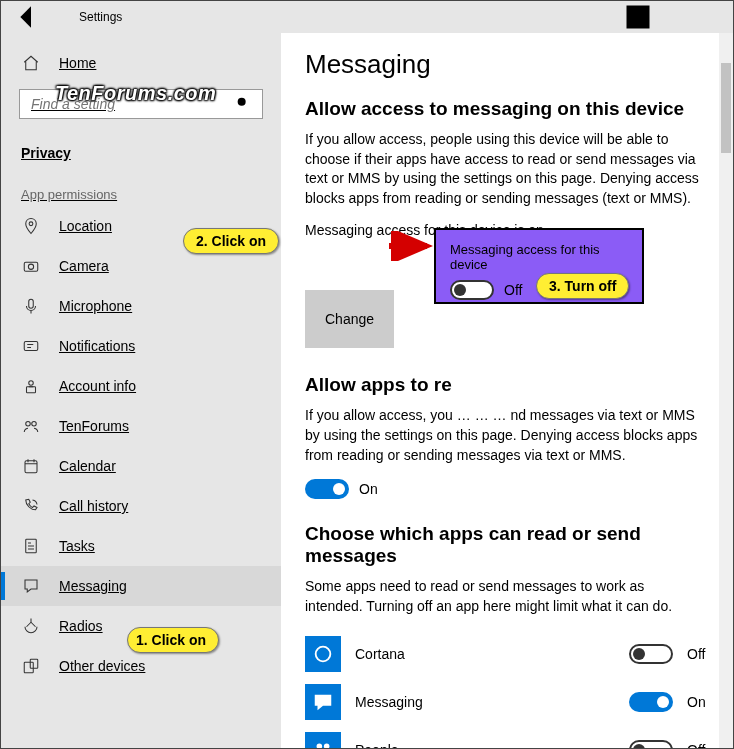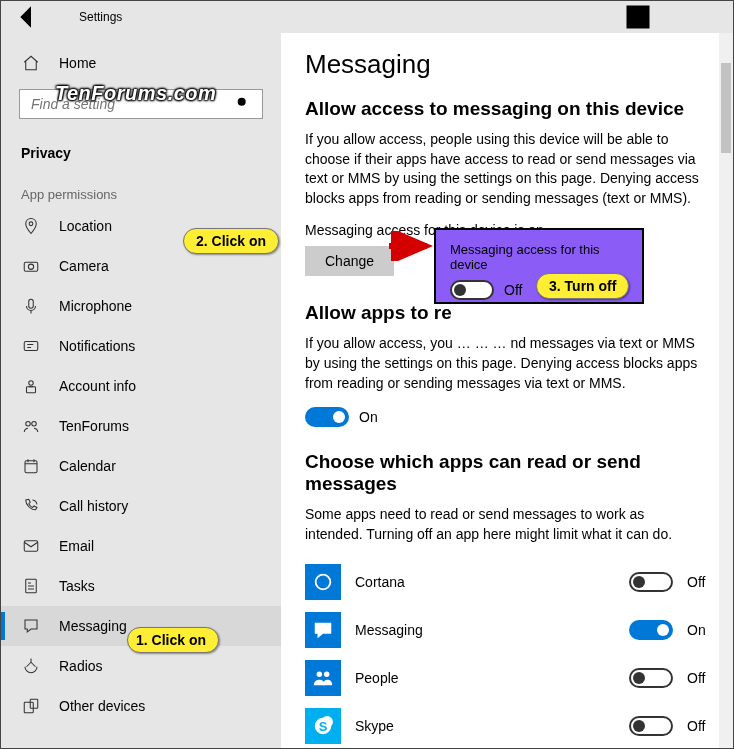--- a/index.html
+++ b/index.html
@@ -42,20 +42,21 @@
   .content {
     display: flex;
     height: calc(100% - 32px);
   }
   .sidebar {
     width: 280px;
     background: #e6e6e6;
     padding: 10px 0 0 0;
     overflow: hidden;
     position: relative;
+    text-decoration: underline;
   }
   .home-row, .side-item {
     display: flex;
     align-items: center;
     height: 40px;
     padding-left: 20px;
     color: #000;
     font-size: 14px;
   }
   .side-item.selected {
@@ -142,23 +143,24 @@
     max-width: 400px;
   }
   .status-line {
     font-size: 14px;
     margin-bottom: 8px;
   }
   .change-btn {
     display: inline-block;
     background: #ccc;
     border: none;
-    padding: 7px 20px;
+    padding: 21px 20px;
     font-size: 14px;
     margin-bottom: 26px;
+    margin-top: 44px;
   }
   .toggle {
     display: flex;
     align-items: center;
     gap: 10px;
     margin-bottom: 24px;
   }
   .switch {
     width: 44px; height: 20px;
     border-radius: 10px;
@@ -351,29 +353,20 @@
             <svg viewBox="0 0 24 24">
               <path d="M5 4 C5 4 5 9 9 13 C13 17 18 17 18 17 L20 14 L16 12 L14 14 C12 13 10 11 9 9 L11 7 L9 3 Z"></path>
               <path d="M14 4 A7 7 0 0 1 20 10"></path>
             </svg>
           </span>
           <span>Call history</span>
         </div>
         <div class="side-item">
           <span class="icon">
             <svg viewBox="0 0 24 24">
-              <rect x="3" y="5" width="18" height="14" rx="2"></rect>
-              <path d="M3 7 L12 13 L21 7"></path>
-            </svg>
-          </span>
-          <span>Email</span>
-        </div>
-        <div class="side-item">
-          <span class="icon">
-            <svg viewBox="0 0 24 24">
               <rect x="5" y="3" width="14" height="18" rx="1"></rect>
               <path d="M8 8 H12 M8 12 H16 M8 16 H16"></path>
             </svg>
           </span>
           <span>Tasks</span>
         </div>
         <div class="side-item selected">
           <span class="icon">
             <svg viewBox="0 0 24 24">
               <path d="M4 4 H20 V16 H12 L7 20 V16 H4 Z"></path>

